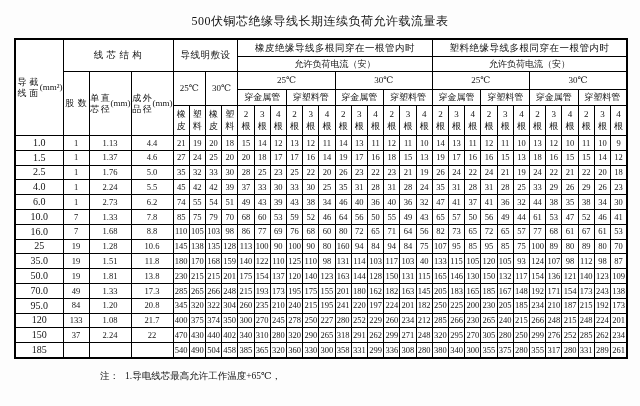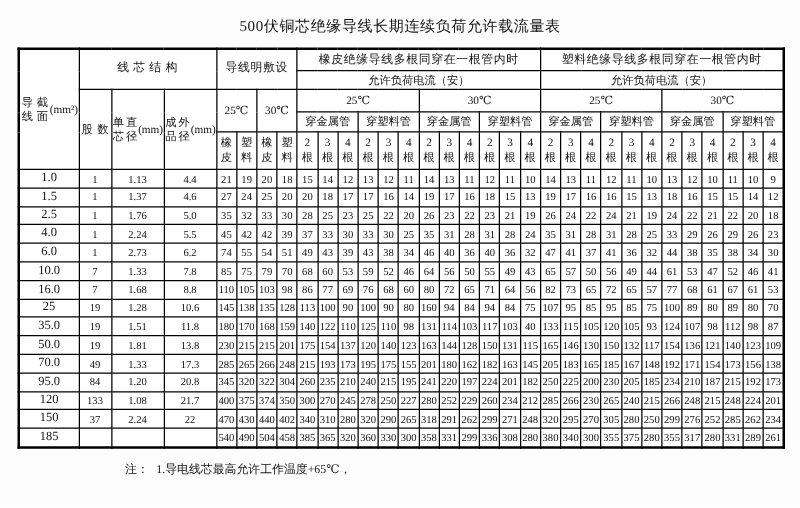--- a/index.html
+++ b/index.html
@@ -588,21 +588,21 @@
         <td>205</td>
         <td>183</td>
         <td>165</td>
         <td>185</td>
         <td>167</td>
         <td>148</td>
         <td>192</td>
         <td>171</td>
         <td>154</td>
         <td>173</td>
-        <td>156</td>
+        <td>243</td>
         <td>138</td>
       </tr>
       <tr>
         <td>95.0</td>
         <td>84</td>
         <td>1.20</td>
         <td>20.8</td>
         <td>345</td>
         <td>320</td>
         <td>322</td>

